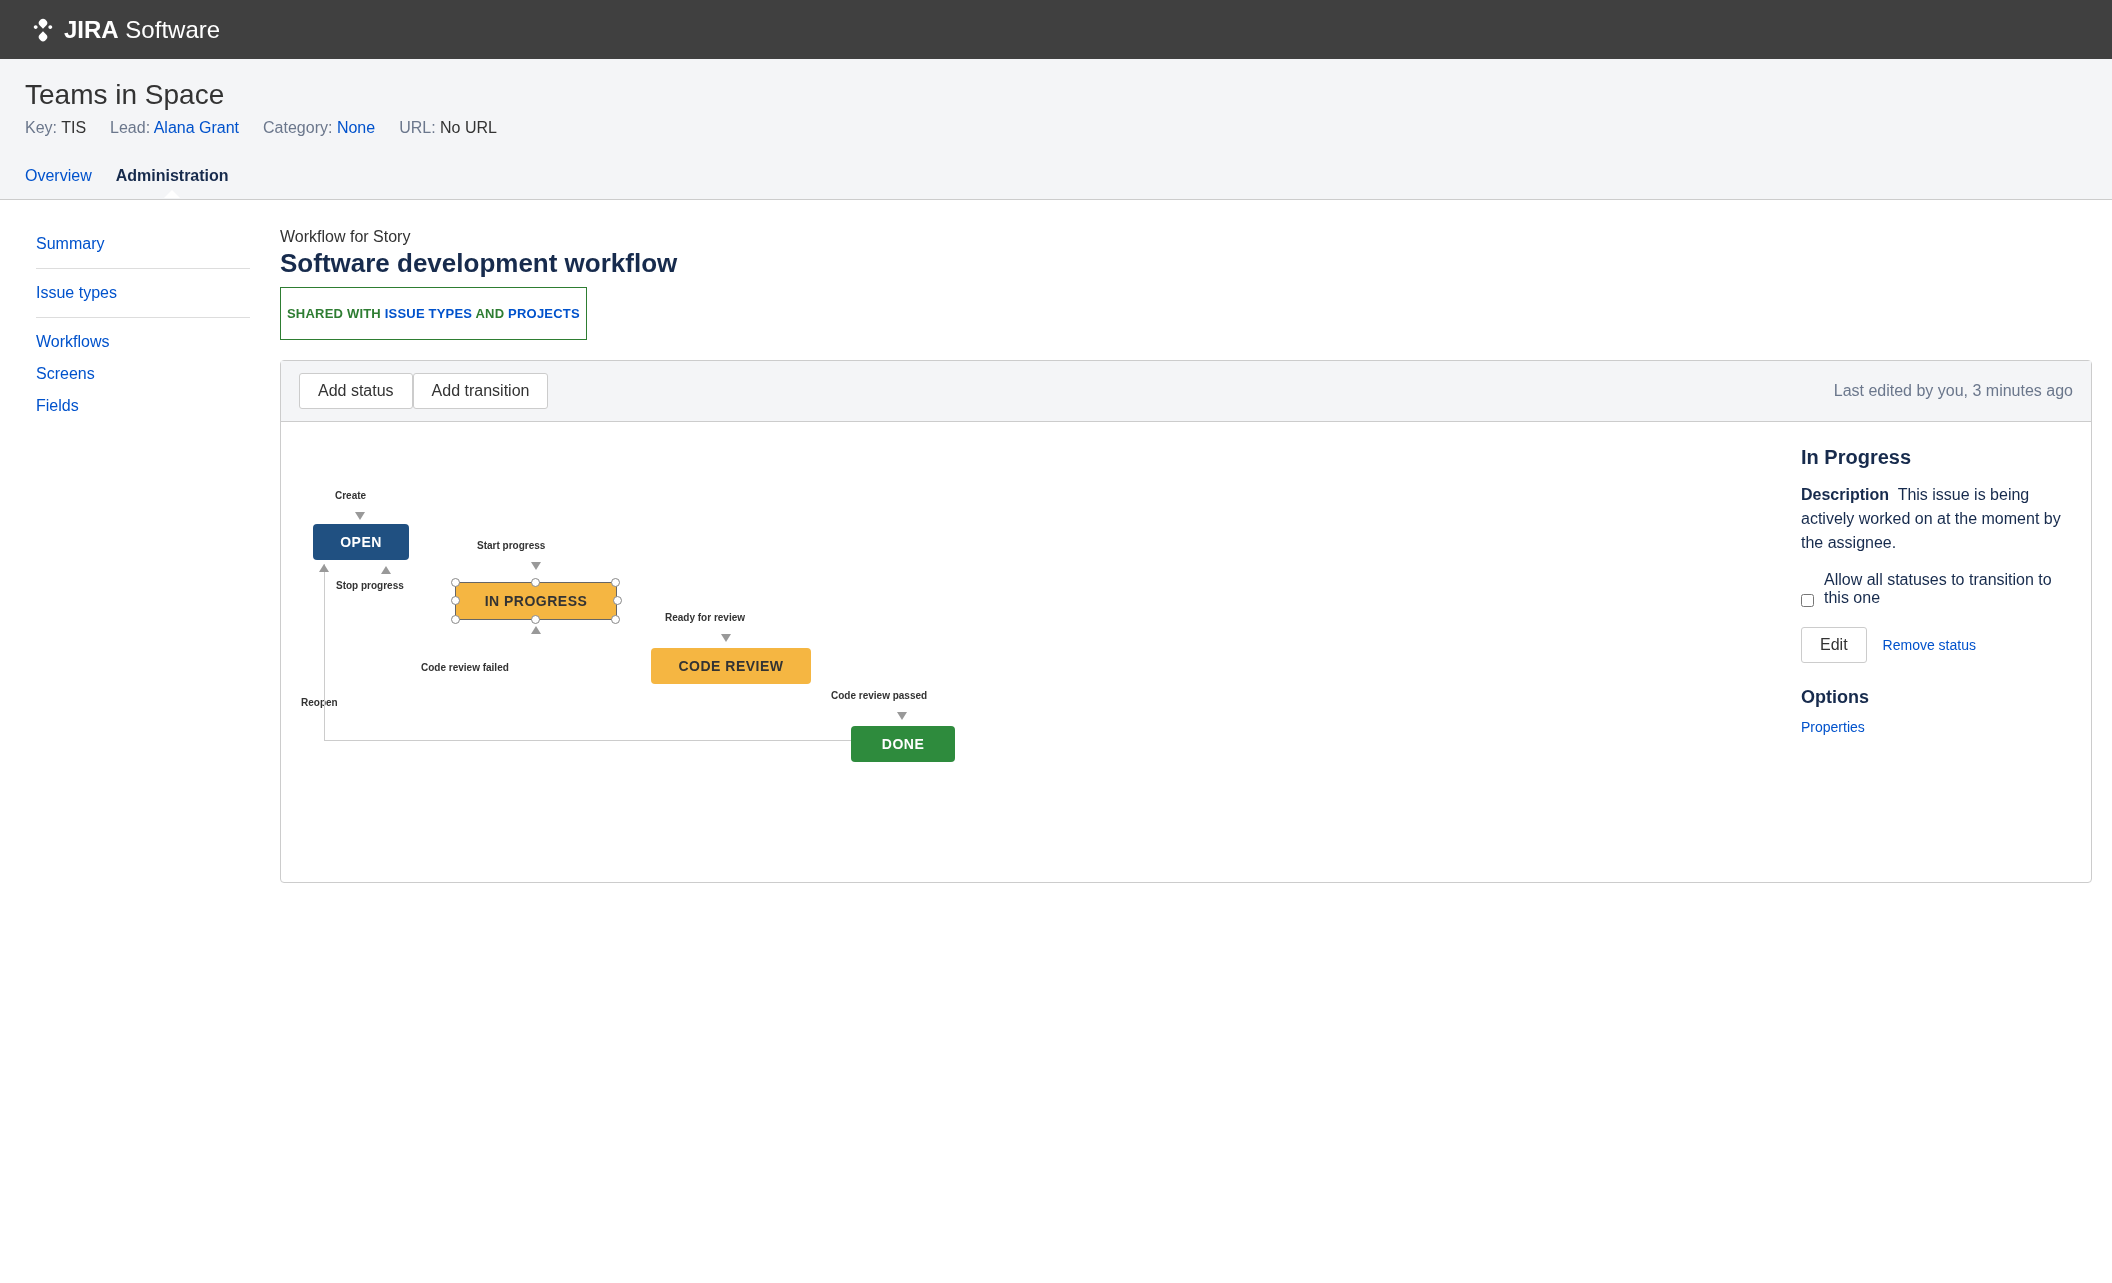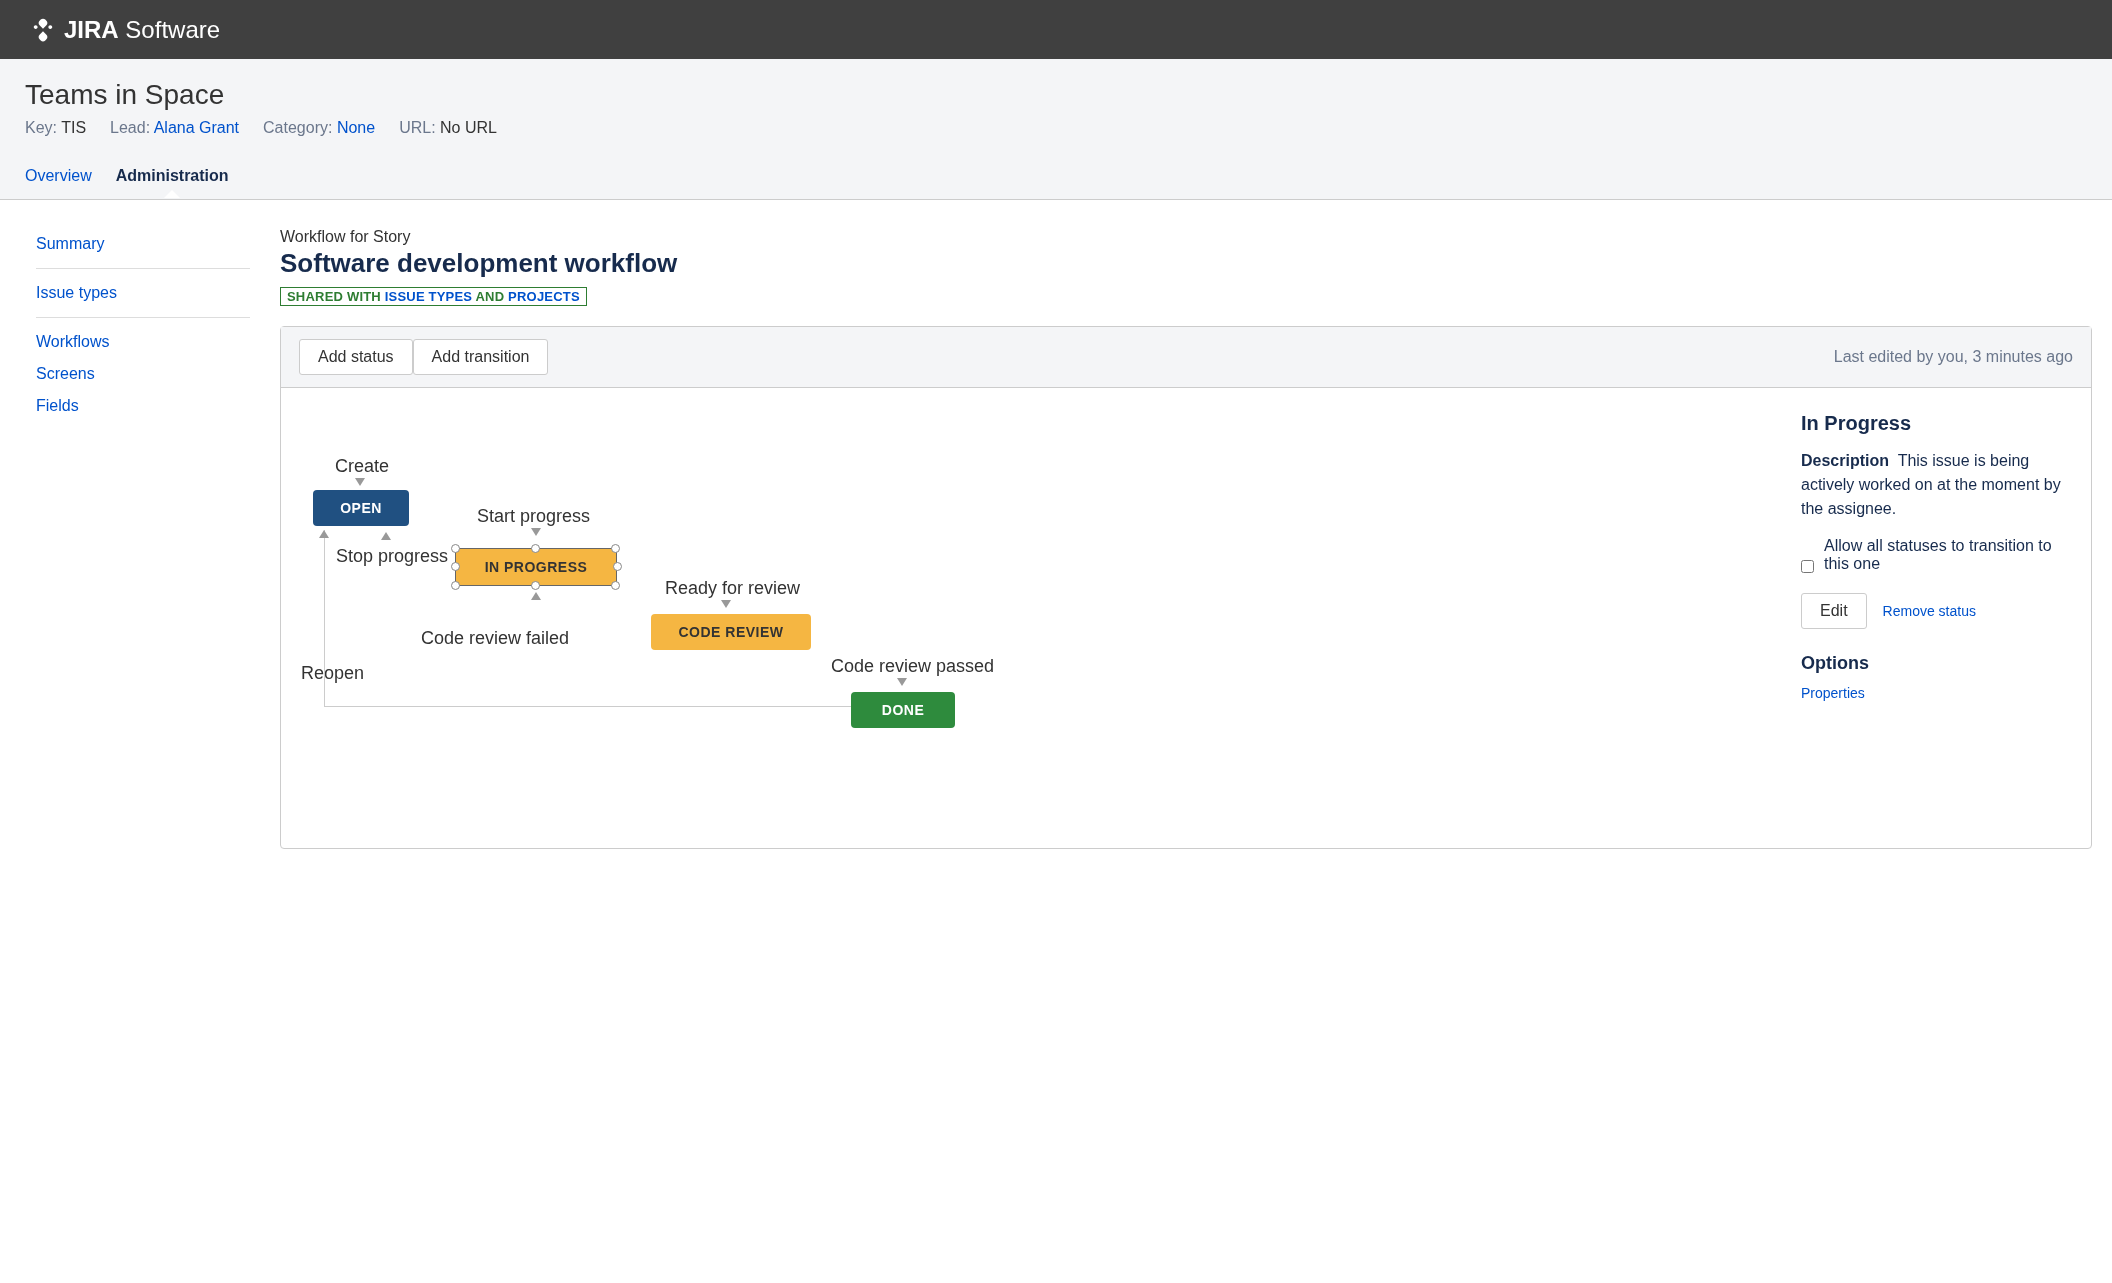--- a/index.html
+++ b/index.html
@@ -21,21 +21,21 @@
   .sidebar a { display: block; color: #0052cc; text-decoration: none; font-size: 16px; padding: 7px 0; }
   .sidebar hr { border: none; border-top: 1px solid #ddd; margin: 8px 0; }
   .sidebar .section-title { color: #0052cc; font-size: 16px; margin-bottom: 4px; }
   .sidebar .issue-types { border-left: 1px solid #ddd; margin-left: 10px; padding-left: 12px; }
   .sidebar .issue-types a { position: relative; }
   .sidebar .issue-types a::before { content: ""; position: absolute; left: -13px; top: 50%; width: 8px; height: 1px; background: #ddd; }
   .sidebar .issue-types a.active { color: #172b4d; font-weight: 600; }
   .main { flex: 1; padding: 28px 20px; }
   .wf-pretitle { font-size: 16px; color: #333; margin-bottom: 2px; }
   .wf-title { font-size: 26px; font-weight: 700; margin-bottom: 8px; }
-  .shared-badge { display: inline-block; border: 1px solid #2e7d32; padding: 1px 6px; font-size: 13px; font-weight: 700; letter-spacing: 0.2px; }
+  .shared-badge { display: inline-block; border: 1px solid #2e7d32; padding: 18px 6px; font-size: 13px; font-weight: 700; letter-spacing: 0.2px; }
   .shared-badge .green { color: #2e7d32; }
   .shared-badge .blue { color: #0052cc; }
   .wf-box { border: 1px solid #ccc; margin-top: 20px; border-radius: 4px; }
   .wf-toolbar { background: #f4f5f7; padding: 12px 18px; border-bottom: 1px solid #ccc; display: flex; align-items: center; }
   .btn { background: #fff; border: 1px solid #ccc; border-radius: 3px; padding: 8px 18px; font-size: 16px; color: #333; cursor: pointer; }
   .wf-meta { margin-left: auto; color: #6b778c; font-size: 16px; }
   .wf-body { display: flex; min-height: 460px; }
   .diagram { flex: 1; position: relative; }
   .panel { width: 300px; padding: 24px 24px 24px 10px; }
   .panel h3 { font-size: 20px; font-weight: 700; margin-bottom: 14px; }
@@ -46,21 +46,21 @@
   .panel .actions { display: flex; gap: 16px; align-items: center; margin-bottom: 24px; }
   .panel .link { color: #0052cc; cursor: pointer; font-size: 14px; }
   .panel h4 { font-size: 18px; font-weight: 700; margin-bottom: 10px; }
   
   .node { position: absolute; padding: 10px 20px; border-radius: 4px; font-weight: 700; font-size: 14px; letter-spacing: 0.5px; text-align: center; }
   .node.blue { background: #205081; color: #fff; }
   .node.yellow { background: #f5b642; color: #333; }
   .node.yellow.selected { border: 1px solid #666; }
   .node.green { background: #2e8b3d; color: #fff; }
   .handle { position: absolute; width: 9px; height: 9px; border: 1px solid #888; background: #fff; border-radius: 50%; }
-  .tlabel { position: absolute; font-weight: 400; font-size: 18px; color: #333; white-space: nowrap; }
+  .tlabel { position: absolute; font-weight: 700; font-size: 10px; color: #333; white-space: nowrap; }
   .arrow-down { position: absolute; width: 0; height: 0; border-left: 5px solid transparent; border-right: 5px solid transparent; border-top: 8px solid #999; }
   .arrow-up { position: absolute; width: 0; height: 0; border-left: 5px solid transparent; border-right: 5px solid transparent; border-bottom: 8px solid #999; }
   .vline { position: absolute; width: 1px; background: #ccc; }
   .hline { position: absolute; height: 1px; background: #ccc; }
 </style>
 </head>
 <body>
 
 <div class="topbar">
   <div class="logo">

